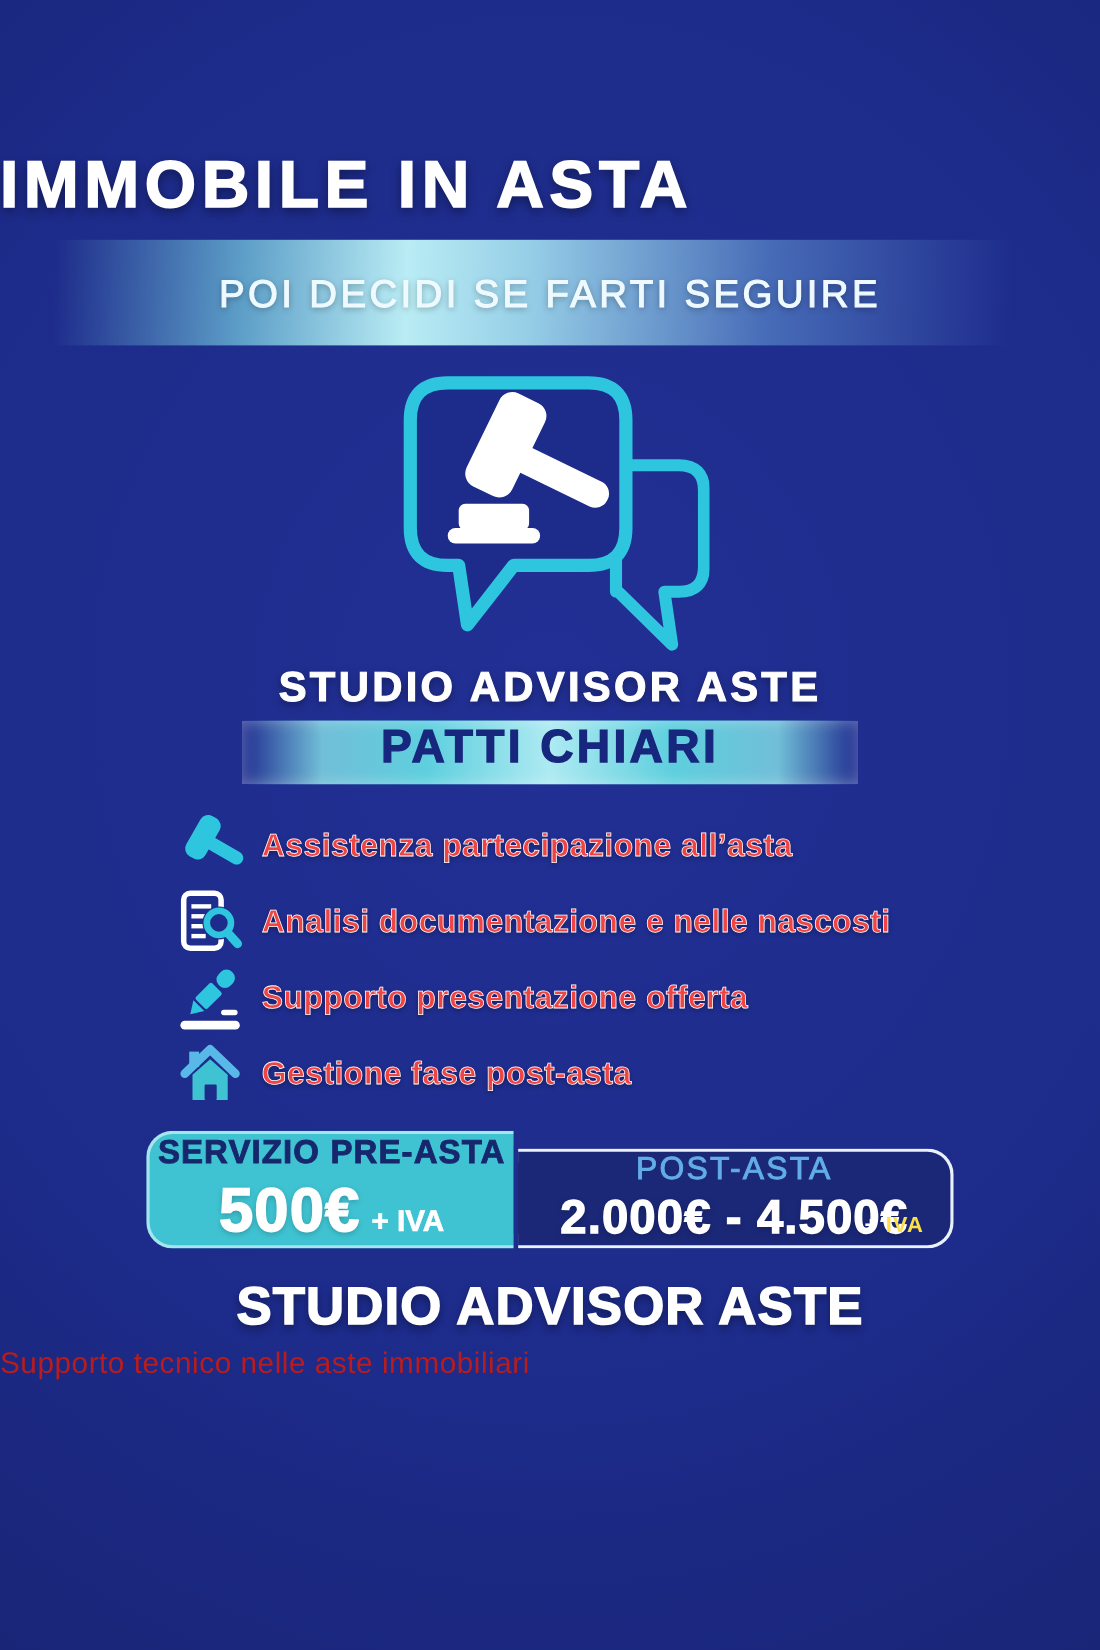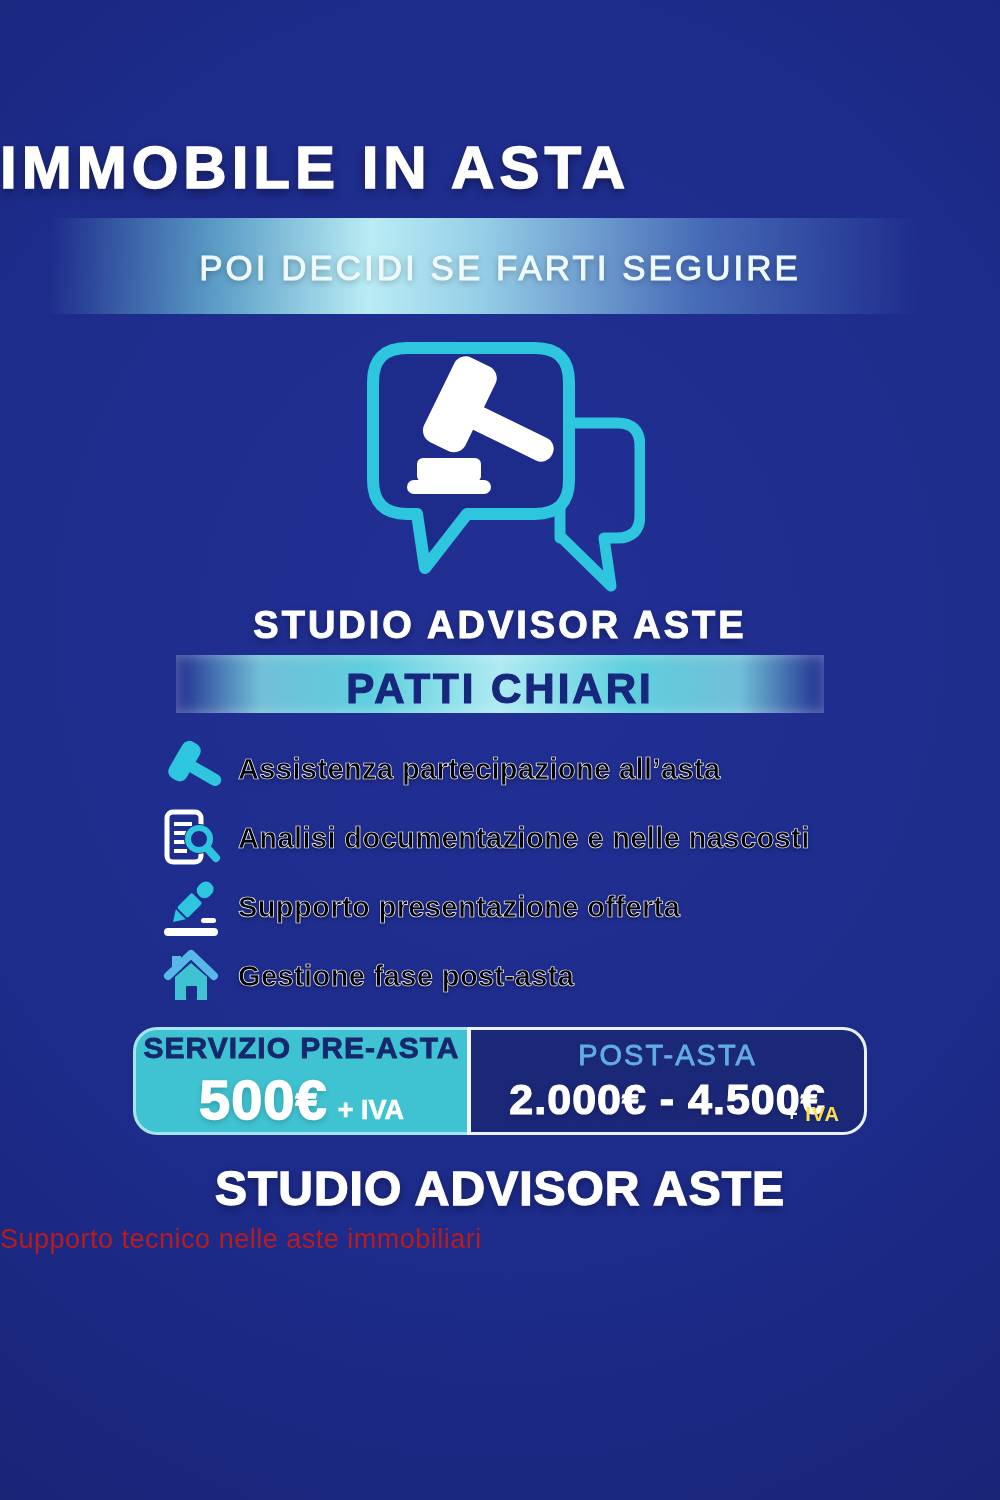--- a/index.html
+++ b/index.html
@@ -33,46 +33,46 @@
 
   .bubble-wrap{margin-top:26px;text-align:center;height:262px;}
 
   .brand-title{
     margin-top:2px;text-align:center;
     font-size:38px;font-weight:bold;color:#ffffff;letter-spacing:3px;
     -webkit-text-stroke:1px #ffffff;text-shadow:0 3px 8px rgba(0,0,0,.4);
   }
 
   .patti{
-    margin:8px auto 0;width:648px;height:58px;
-    display:flex;justify-content:center;align-items:flex-end;
+    margin:8px auto 0;width:560px;height:58px;
+    display:flex;justify-content:center;align-items:flex-start;
     background:linear-gradient(90deg,
       rgba(29,43,138,0) 0%,
       rgba(127,216,228,.85) 13%,
       #5ecfde 30%,
       #aeeaf2 50%,
       #5ecfde 70%,
       rgba(127,216,228,.85) 87%,
       rgba(29,43,138,0) 100%);
     box-shadow:inset 0 0 14px rgba(255,255,255,.35);
   }
   .patti span{font-size:42px;font-weight:bold;color:#17277d;letter-spacing:3px;-webkit-text-stroke:1.2px #17277d;}
 
   .features{margin:22px 0 0 158px;}
   .feature{display:flex;align-items:center;height:69px;}
   .f-icon{width:66px;height:60px;flex:0 0 66px;margin-right:14px;display:flex;align-items:center;justify-content:center;}
   .f-icon svg{overflow:visible;}
   .f-label{
-    font-size:29px;font-weight:bold;color:#000000;letter-spacing:.4px;
+    font-size:29px;font-weight:bold;color:#ef4444;letter-spacing:.4px;
     -webkit-text-stroke:.7px #ffffff;text-shadow:0 2px 5px rgba(0,0,0,.35);
   }
 
   .price-pill{
     margin:16px auto 0;margin-left:133px;width:734px;height:108px;
-    display:flex;box-sizing:border-box;
+    display:flex;box-sizing:border-box;align-items:flex-end;
   }
   .pre-box{
     width:334px;box-sizing:border-box;
     background:#3fc3d2;border:3px solid rgba(185,236,242,.85);
     border-right:none;border-radius:24px 0 0 24px;
     display:flex;flex-direction:column;justify-content:center;align-items:center;
   }
   .pre-label{font-size:30px;font-weight:bold;color:#17276d;letter-spacing:1px;-webkit-text-stroke:.8px #17276d;}
   .pre-price{margin-top:2px;display:flex;align-items:baseline;}
   .pre-amount{font-size:56px;font-weight:bold;color:#ffffff;letter-spacing:1px;-webkit-text-stroke:1.5px #ffffff;text-shadow:0 2px 6px rgba(0,0,0,.25);}

